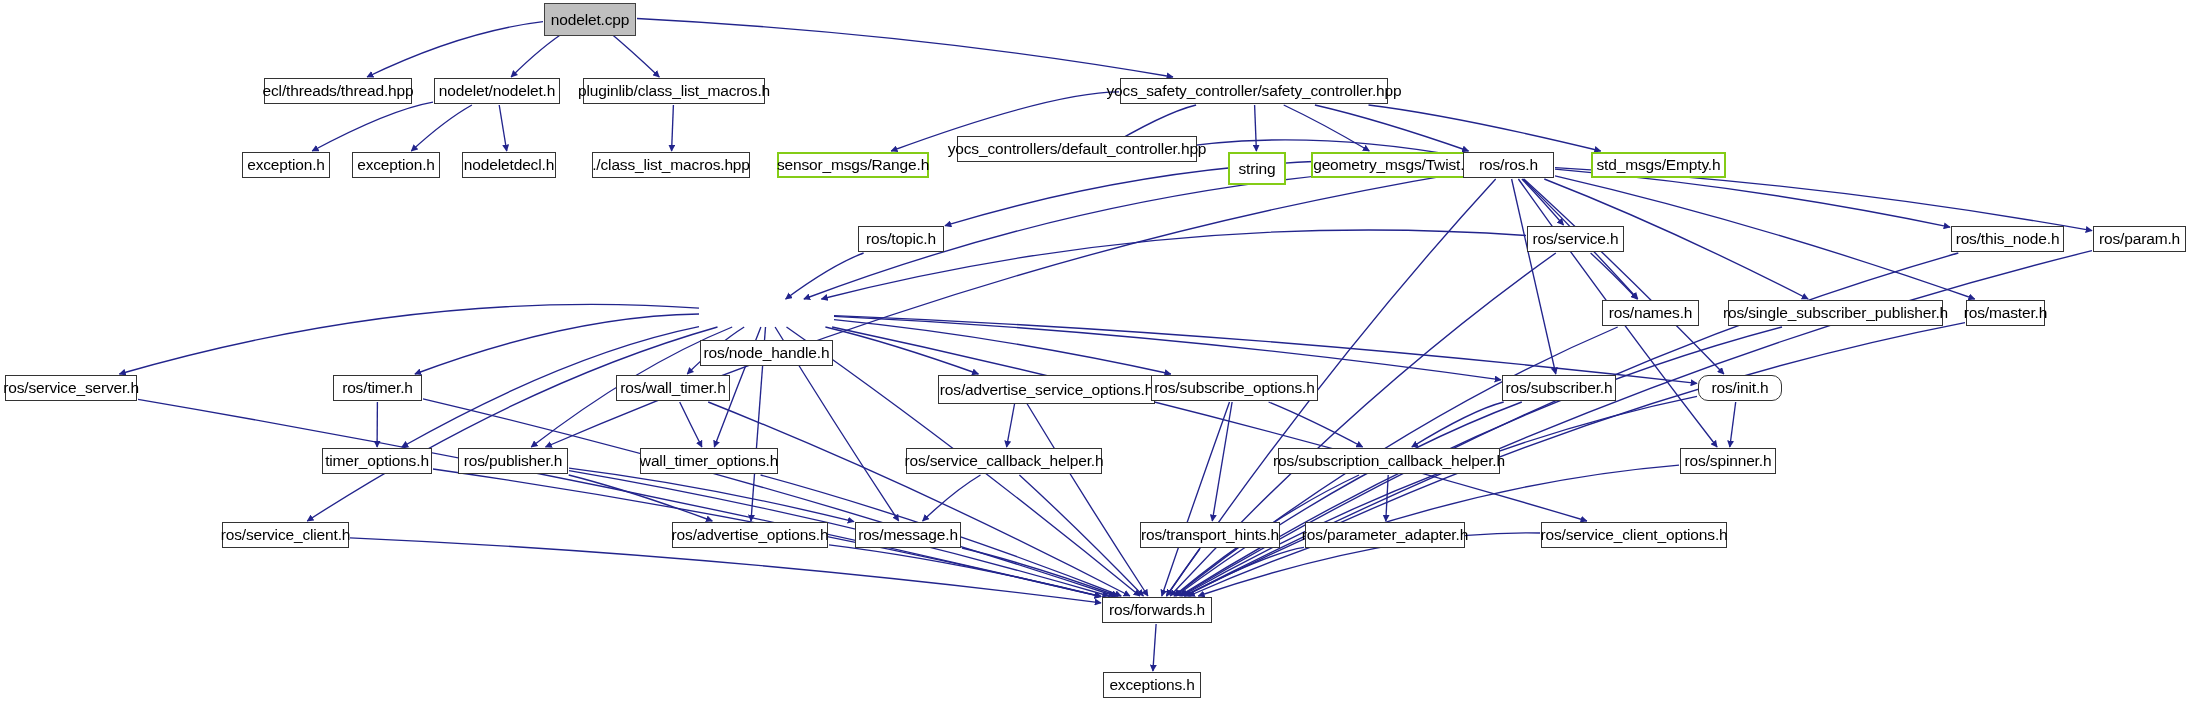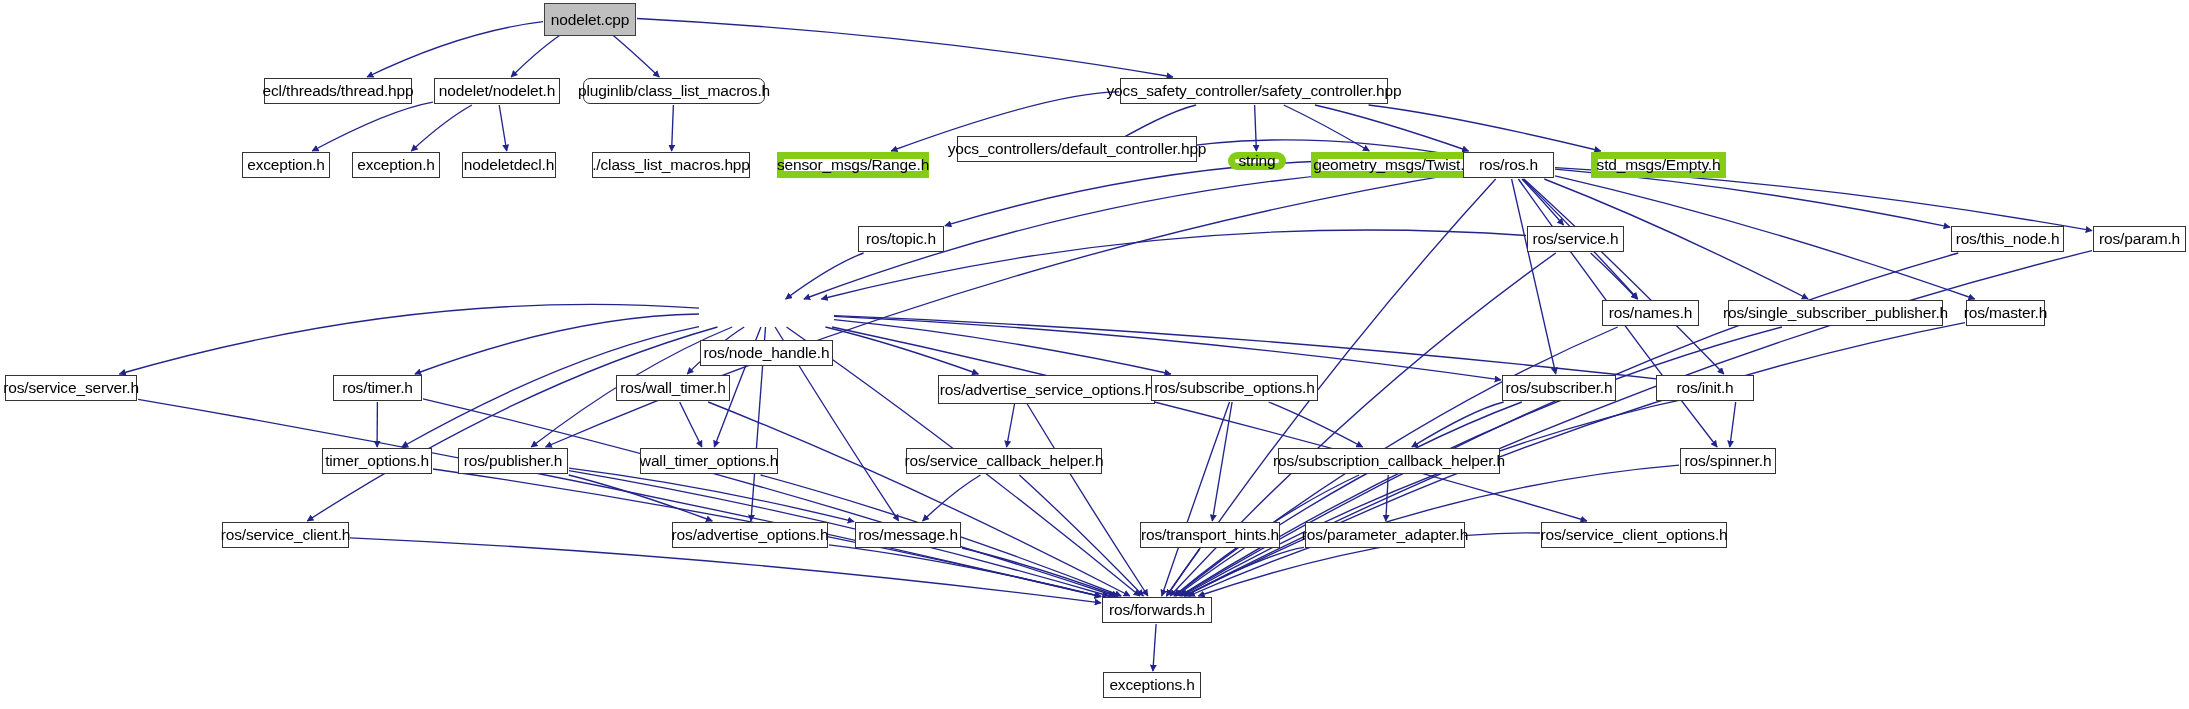--- a/index.html
+++ b/index.html
@@ -39,21 +39,21 @@
   }
   
   .node.root {
     background: #bfbfbf;
     border: 1px solid #404040;
   }
   .node.solid {
     border: 1px solid #333333;
   }
   .node.faint {
-    border: 7px solid #84cc16;
+    border: 2px solid #84cc16;
     justify-content: center;
   }
 </style>
 </head>
 <body>
 
 <div id="graph">
   <svg id="edges" viewBox="0 0 2189 709" preserveAspectRatio="none">
     <defs>
       <marker id="arrow" viewBox="0 0 10 10" refX="9" refY="5" markerWidth="5.2" markerHeight="5.2" orient="auto-start-reverse">
@@ -149,21 +149,21 @@
   <div id="node-layer">
       <div class="node root" style="left: 544px; top: 3px; width: 92px; height: 33px;">
         <span>nodelet.cpp</span>
       </div>
       <div class="node solid" style="left: 264px; top: 78px; width: 148px; height: 26px;">
         <span>ecl/threads/thread.hpp</span>
       </div>
       <div class="node solid" style="left: 434px; top: 78px; width: 126px; height: 26px;">
         <span>nodelet/nodelet.h</span>
       </div>
-      <div class="node solid" style="left: 583px; top: 78px; width: 182px; height: 26px; border-radius: 7px;">
+      <div class="node solid" style="left: 583px; top: 78px; width: 182px; height: 26px;">
         <span>pluginlib/class_list_macros.h</span>
       </div>
       <div class="node solid" style="left: 1120px; top: 78px; width: 268px; height: 26px;">
         <span>yocs_safety_controller/safety_controller.hpp</span>
       </div>
       <div class="node solid" style="left: 242px; top: 152px; width: 88px; height: 26px;">
         <span>exception.h</span>
       </div>
       <div class="node solid" style="left: 352px; top: 152px; width: 88px; height: 26px;">
         <span>exception.h</span>
@@ -173,21 +173,21 @@
       </div>
       <div class="node solid" style="left: 592px; top: 152px; width: 158px; height: 26px;">
         <span>./class_list_macros.hpp</span>
       </div>
       <div class="node faint" style="left: 777px; top: 152px; width: 152px; height: 26px;">
         <span>sensor_msgs/Range.h</span>
       </div>
       <div class="node solid" style="left: 957px; top: 136px; width: 240px; height: 26px;">
         <span>yocs_controllers/default_controller.hpp</span>
       </div>
-      <div class="node faint" style="left: 1228px; top: 152px; width: 58px; height: 18px; border-radius: 10px;">
+      <div class="node faint" style="left: 1228px; top: 152px; width: 58px; height: 33px;">
         <span>string</span>
       </div>
       <div class="node faint" style="left: 1311px; top: 152px; width: 164px; height: 26px;">
         <span>geometry_msgs/Twist.h</span>
       </div>
       <div class="node solid" style="left: 1463px; top: 152px; width: 91px; height: 26px;">
         <span>ros/ros.h</span>
       </div>
       <div class="node faint" style="left: 1591px; top: 152px; width: 135px; height: 26px;">
         <span>std_msgs/Empty.h</span>
@@ -227,21 +227,21 @@
       </div>
       <div class="node solid" style="left: 938px; top: 375px; width: 217px; height: 29px;">
         <span>ros/advertise_service_options.h</span>
       </div>
       <div class="node solid" style="left: 1151px; top: 375px; width: 167px; height: 26px;">
         <span>ros/subscribe_options.h</span>
       </div>
       <div class="node solid" style="left: 1502px; top: 375px; width: 114px; height: 26px;">
         <span>ros/subscriber.h</span>
       </div>
-      <div class="node solid" style="left: 1656px; top: 375px; width: 98px; height: 26px;">
+      <div class="node solid" style="left: 1698px; top: 375px; width: 84px; height: 26px; border-radius: 10px;">
         <span>ros/init.h</span>
       </div>
       <div class="node solid" style="left: 322px; top: 448px; width: 110px; height: 26px;">
         <span>timer_options.h</span>
       </div>
       <div class="node solid" style="left: 458px; top: 448px; width: 110px; height: 26px;">
         <span>ros/publisher.h</span>
       </div>
       <div class="node solid" style="left: 640px; top: 448px; width: 138px; height: 26px;">
         <span>wall_timer_options.h</span>

